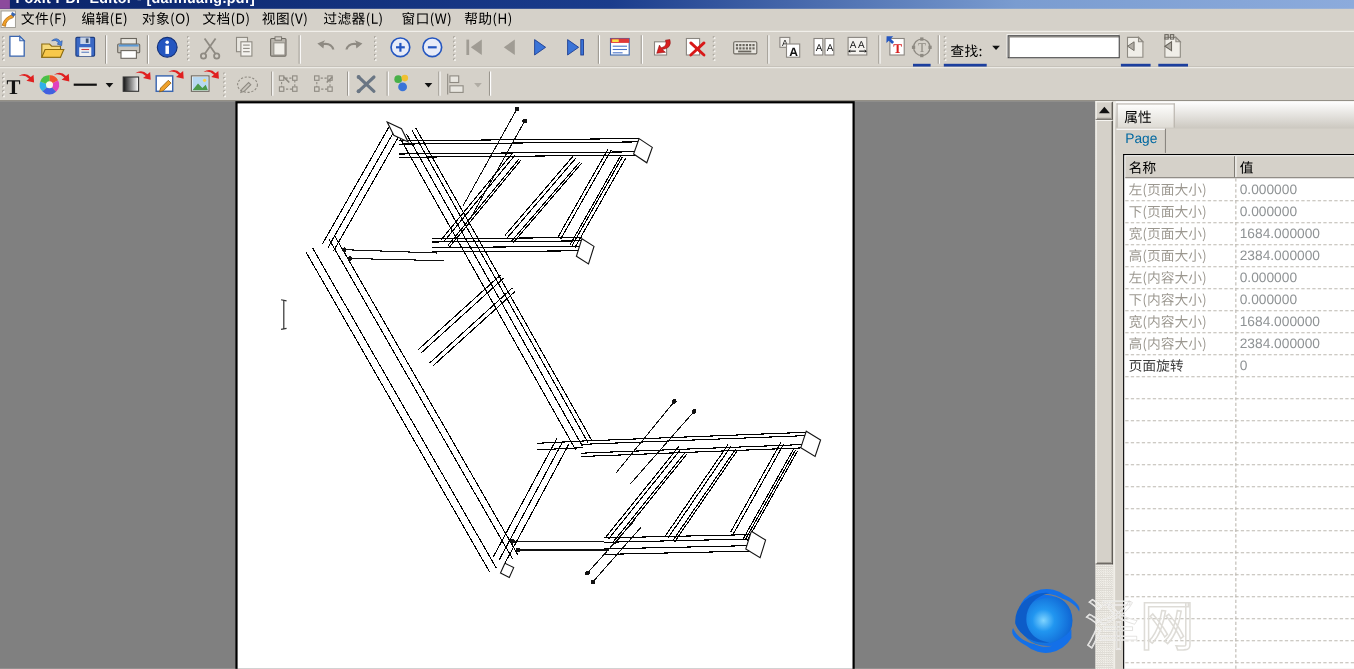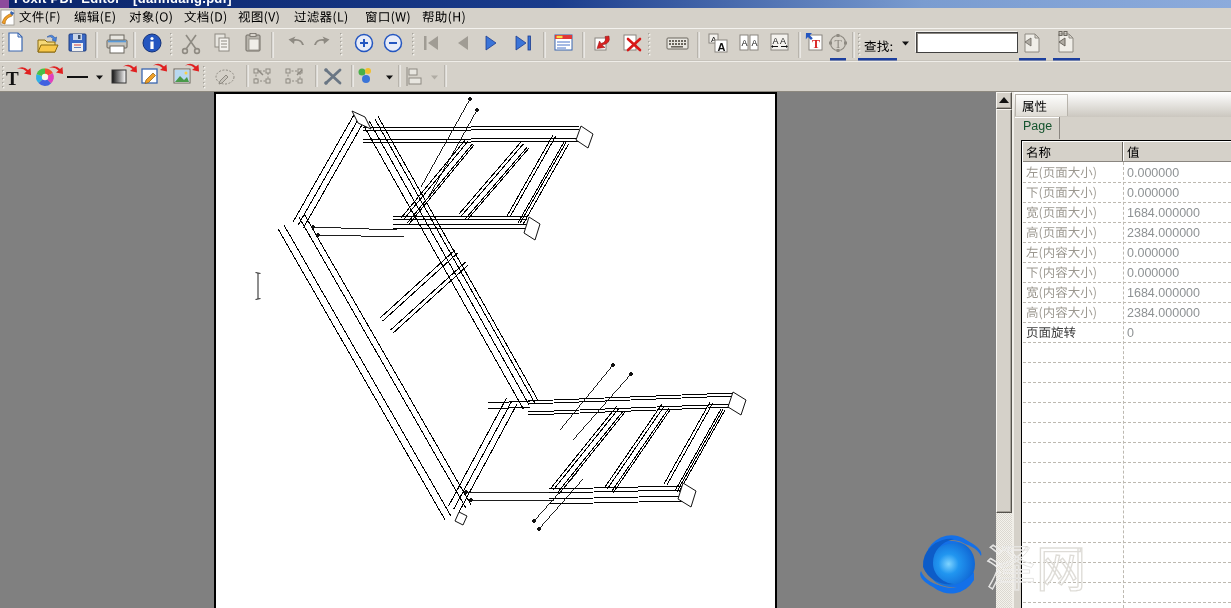--- a/index.html
+++ b/index.html
@@ -24,21 +24,21 @@
 <div class="abs" style="left:999px;top:97px;width:0;height:0;border-left:5px solid transparent;border-right:5px solid transparent;border-bottom:6.5px solid #111"></div>
 <div class="abs" style="left:996px;top:109px;width:16px;height:404px;background:#d5d1c9;border:1px solid #55524c;border-top-color:#f7f5f1;border-left-color:#f7f5f1;box-shadow:inset -1px -1px 0 #a5a199"></div>
 <div class="abs" style="left:1012px;top:92px;width:2px;height:516px;background:#f0eee8"></div>
 
 <div class="abs" style="left:1014px;top:92px;width:217px;height:516px;background:#d5d1c9"></div>
 <div class="abs" style="left:1014px;top:92px;width:217px;height:25px;background:linear-gradient(to bottom,#ffffff,#cbc7bf)"></div>
 <div class="abs" style="left:1015px;top:94px;width:53px;height:22px;background:linear-gradient(to bottom,#fdfdfc,#dedbd4);border:1px solid #b8b4ac;border-bottom:none"></div>
 <div class="abs" style="left:1014px;top:117px;width:217px;height:24px;background:#d5d1c9"></div>
 <div class="abs" style="left:1059px;top:117px;width:1px;height:22px;background:#8a8680"></div>
 <div class="abs" style="left:1015px;top:117px;width:44px;height:1px;background:#fff"></div>
-<div style="position:absolute;left:1023px;top:119px;font-size:12.5px;color:#14532d;font-family:'Liberation Sans'">Page</div>
+<div style="position:absolute;left:1023px;top:119px;font-size:12.5px;color:#0369a1;font-family:'Liberation Sans'">Page</div>
 
 <div class="abs" style="left:1021px;top:140px;width:210px;height:468px;background:#fff;border-left:1.5px solid #000;border-top:1.5px solid #000"></div>
 <div class="abs" style="left:1022.5px;top:141.5px;width:208.5px;height:20px;background:#d5d1c9;border-bottom:1px solid #8a8680"></div>
 <div class="abs" style="left:1122px;top:142px;width:1px;height:19px;background:#6a665e"></div>
 <div class="abs" style="left:1123px;top:142px;width:1px;height:19px;background:#fff"></div>
 <div class="abs" style="left:1022.5px;top:181.5px;width:208.5px;height:0;border-top:1px dashed #bdb9b1"></div>
     <div class="abs" style="left:1022.5px;top:201.5px;width:208.5px;height:0;border-top:1px dashed #bdb9b1"></div>
     <div class="abs" style="left:1022.5px;top:221.5px;width:208.5px;height:0;border-top:1px dashed #bdb9b1"></div>
     <div class="abs" style="left:1022.5px;top:241.5px;width:208.5px;height:0;border-top:1px dashed #bdb9b1"></div>
     <div class="abs" style="left:1022.5px;top:261.5px;width:208.5px;height:0;border-top:1px dashed #bdb9b1"></div>

